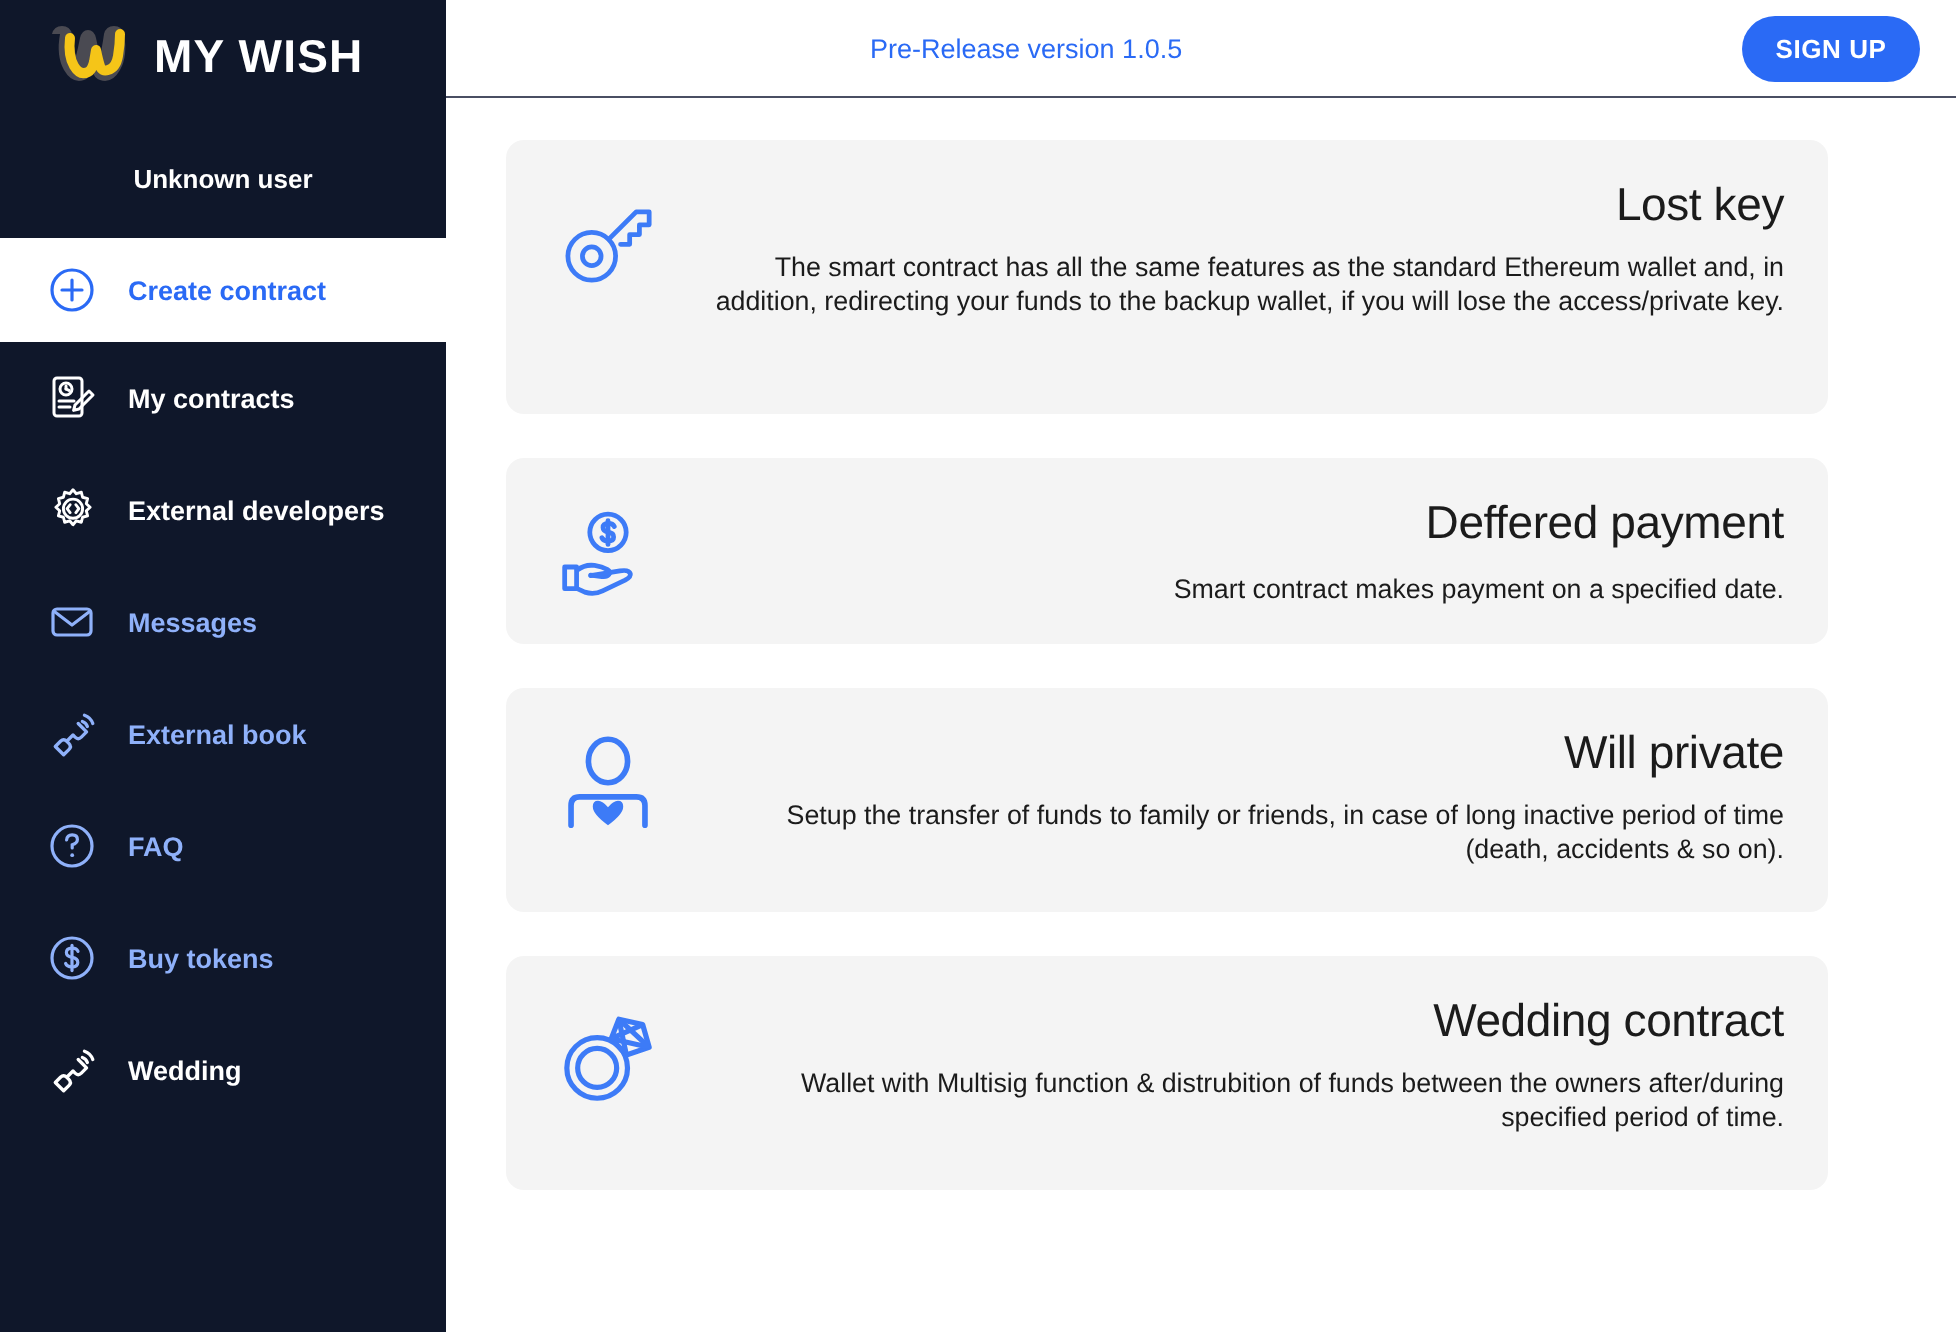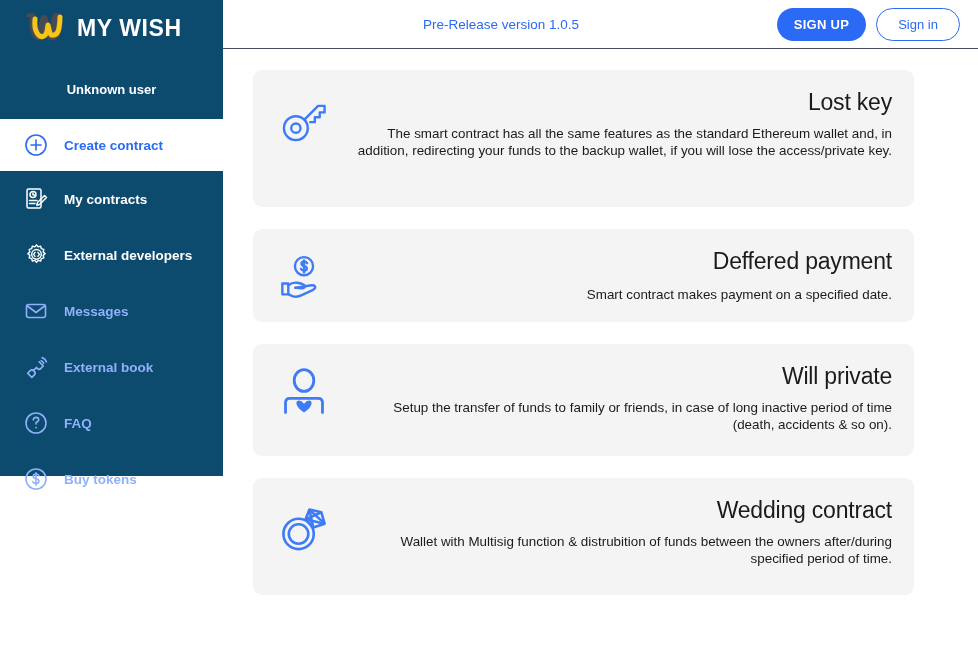--- a/index.html
+++ b/index.html
@@ -6,22 +6,22 @@
   html, body {
     width: 978px; height: 666px;
     overflow: hidden;
     background: #ffffff;
     font-family: "Liberation Sans", sans-serif;
   }
   #app { display: flex; width: 978px; height: 666px; }
 
   
   #sidebar {
-    width: 223px; height: 476px;
-    background: #0c4a6e;
+    width: 223px; height: 666px;
+    background: #0f172a;
     flex: 0 0 223px;
     position: relative;
   }
   .brand {
     height: 56px;
     display: flex; align-items: center;
     padding-left: 26px;
     gap: 11px;
   }
   .logo-mark {
@@ -80,21 +80,21 @@
   #topbar {
     height: 49px;
     flex: 0 0 49px;
     border-bottom: 1px solid #4a4f63;
     display: flex; align-items: center;
     padding: 0 18px 0 0;
     position: relative;
   }
   .version {
     position: absolute;
-    left: 200px;
+    left: 212px;
     color: #2a6af5;
     font-size: 13.5px;
   }
   .topbar-actions {
     margin-left: auto;
     display: flex; align-items: center; gap: 10px;
   }
   .btn {
     border-radius: 20px;
     height: 33px;
@@ -269,21 +269,20 @@
 
     </nav>
   </aside>
 
   <section id="main">
 
     <header id="topbar">
       <span class="version">Pre-Release version 1.0.5</span>
       <div class="topbar-actions">
         <div class="btn btn-primary">SIGN UP</div>
-        <div class="btn btn-outline">Sign in</div>
       </div>
     </header>
 
     <div id="content">
 
       <div class="card c-lost">
         <div class="card-ico">
           <svg width="52" height="52" viewBox="0 0 48 48" stroke-width="2.2">
             <circle cx="16.5" cy="31.5" r="11"></circle>
             <circle cx="16.5" cy="31.5" r="4.3"></circle>

